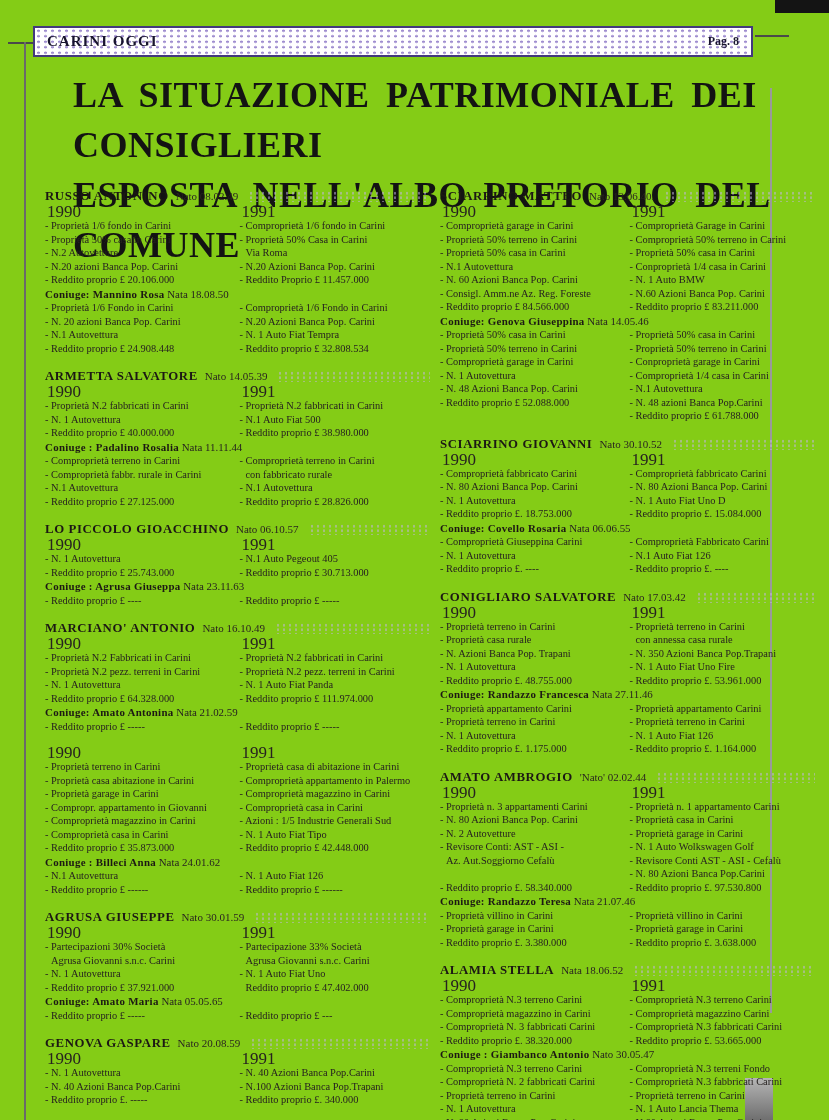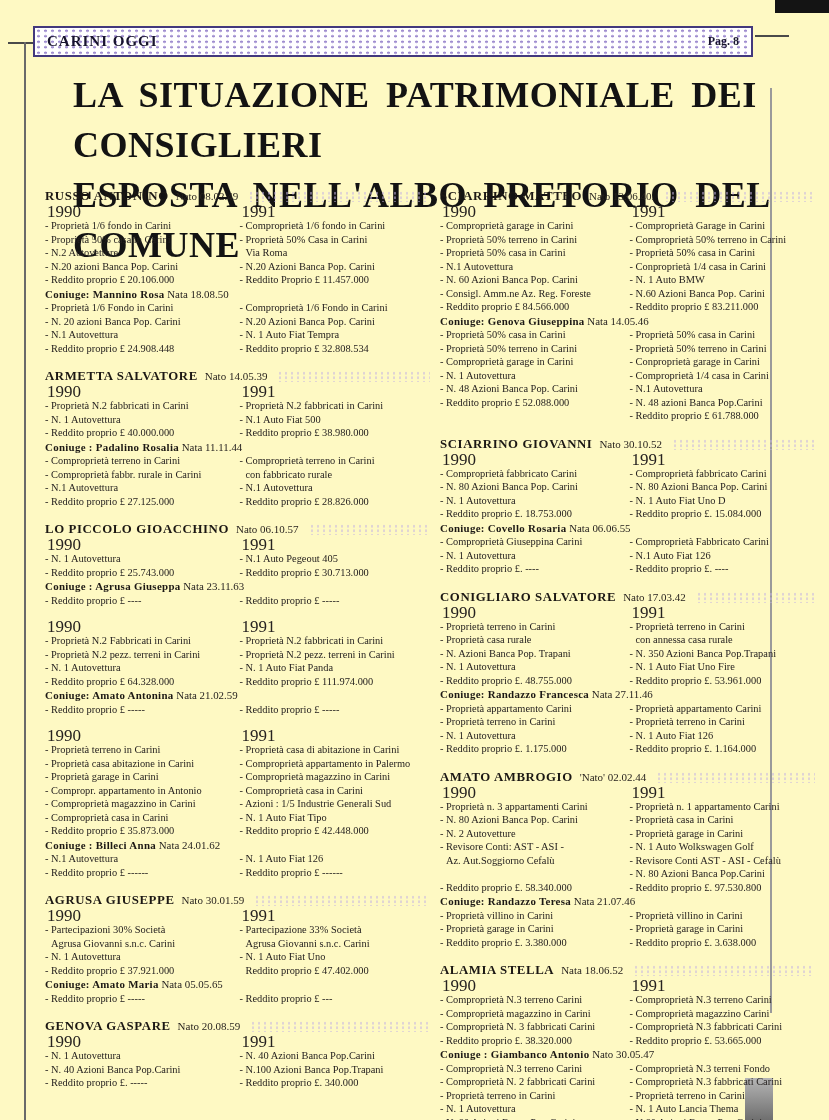--- a/index.html
+++ b/index.html
@@ -1,16 +1,16 @@
 <!DOCTYPE html>
 <html><head>
 <meta charset="utf-8">
 <style>
   html,body{margin:0;padding:0;background:#e8e8e8;}
-  .page{position:relative;width:829px;height:1120px;background:#fef9c3;overflow:hidden;
+  .page{position:relative;width:829px;height:1120px;background:#84cc16;overflow:hidden;
         font-family:"Liberation Serif","DejaVu Serif",serif;color:#262220;}
   
   .corner-black{position:absolute;top:0;left:775px;width:54px;height:13px;background:#141414;}
   .edge-right{position:absolute;top:88px;left:770px;width:2px;height:925px;background:#9a9a9a;}
   .edge-bottom-right{position:absolute;top:1078px;left:745px;width:28px;height:42px;
         background:linear-gradient(to bottom,#b5b5b5,#6f6f6f);}
   
   .tick-left{position:absolute;top:42px;left:8px;width:26px;height:2px;background:#4a4a4a;}
   .frame-left{position:absolute;top:42px;left:24px;width:2px;height:1078px;background:#6a6a6a;}
   .tick-right{position:absolute;top:35px;left:755px;width:34px;height:2px;background:#4a4a4a;}
@@ -165,20 +165,25 @@
           <div class="ycols">
             <div class="ycol">
               <div class="line">- Reddito proprio £ ----</div>
             </div>
             <div class="ycol">
               <div class="line">- Reddito proprio £ -----</div>
             </div>
           </div>
         </section>
         <section class="entry">
+          <div class="entry-head">
+            <span class="entry-name">MARCIANO' ANTONIO</span>
+            <span class="entry-birth">Nato  16.10.49</span>
+            <span class="dots"></span>
+          </div>
           <div class="ycols">
             <div class="ycol">
               <div class="year">1990</div>
               <div class="line">- Proprietà N.2 Fabbricati in Carini</div>
               <div class="line">- Proprietà N.2 pezz. terreni in Carini</div>
               <div class="line">- N. 1 Autovettura</div>
               <div class="line">- Reddito proprio £ 64.328.000</div>
             </div>
             <div class="ycol">
               <div class="year">1991</div>
@@ -198,21 +203,21 @@
             </div>
           </div>
         </section>
         <section class="entry">
           <div class="ycols">
             <div class="ycol">
               <div class="year">1990</div>
               <div class="line">- Proprietà terreno in Carini</div>
               <div class="line">- Proprietà casa abitazione in Carini</div>
               <div class="line">- Proprietà garage in Carini</div>
-              <div class="line">- Compropr. appartamento in Antonio</div>
+              <div class="line">- Compropr. appartamento in Giovanni</div>
               <div class="line">- Comproprietà magazzino in Carini</div>
               <div class="line">- Comproprietà casa in Carini</div>
               <div class="line">- Reddito proprio £ 35.873.000</div>
             </div>
             <div class="ycol">
               <div class="year">1991</div>
               <div class="line">- Proprietà casa di abitazione in Carini</div>
               <div class="line">- Comproprietà appartamento in Palermo</div>
               <div class="line">- Comproprietà magazzino in Carini</div>
               <div class="line">- Comproprietà casa in Carini</div>

